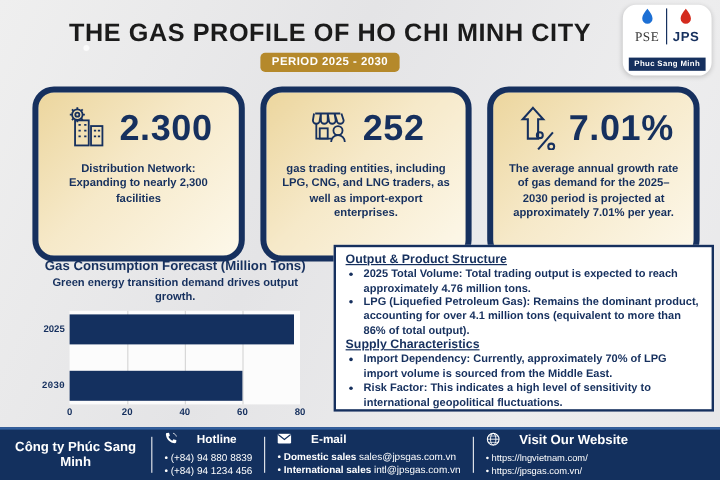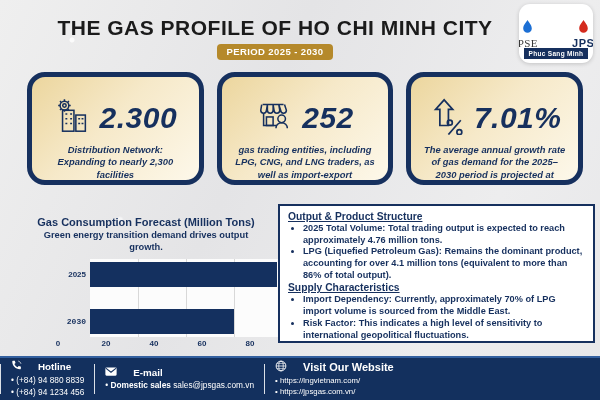--- a/index.html
+++ b/index.html
@@ -11,41 +11,41 @@
       radial-gradient(circle at 20% 55%, rgba(255,255,255,.6) 0 2px, rgba(255,255,255,0) 4px),
       linear-gradient(115deg,#efefef 0%,#e4e4e6 40%,#ededee 75%,#e7e7e9 100%);}
   
   .header{position:absolute;top:16px;left:40px;width:470px;text-align:center;}
   .title{font-size:21px;font-weight:600;letter-spacing:.5px;color:#1b1b1b;}
   .badge{display:inline-block;margin-top:4px;background:#b5892b;color:#fff;
     font-size:9.5px;font-weight:700;letter-spacing:.4px;padding:2px 10px 3px;border-radius:4px;}
   
   .logo{position:absolute;top:4px;right:7px;width:74px;height:59px;background:#fff;
     border-radius:11px;box-shadow:0 1px 4px rgba(0,0,0,.18);overflow:hidden;}
-  .logo-row{display:flex;align-items:flex-end;justify-content:center;gap:16px;height:42px;padding-top:3px;}
+  .logo-row{display:flex;justify-content:center;gap:4px;height:42px;padding-top:3px;}
   .logo-cell{display:flex;flex-direction:column;align-items:center;line-height:1;}
   .logo-pse-text{font-family:"Liberation Serif",serif;font-size:11px;color:#3a3a3a;letter-spacing:.5px;}
   .logo-jps-text{font-size:11px;font-weight:800;color:#16305e;letter-spacing:.5px;}
   .logo-divider{width:1px;height:30px;background:#16305e;margin:0 1px 2px;}
   .logo-bar{position:absolute;left:5px;right:5px;bottom:4px;height:11px;background:#16305e;
     color:#fff;font-size:6.5px;font-weight:700;text-align:center;line-height:11px;letter-spacing:.3px;}
   
   .cards{position:absolute;top:72px;left:27px;width:556px;display:flex;gap:13px;}
-  .card{flex:1;height:113px;border:5px solid #16305e;border-radius:18px;
+  .card{flex:1;height:146px;border:5px solid #16305e;border-radius:18px;
     background:linear-gradient(135deg,#ecd69e 0%,#f6e9c9 45%,#fdf8ea 100%);
-    overflow:hidden;padding:16px 6px 0;box-sizing:border-box;font-style:italic;}
+    overflow:hidden;padding:6px 6px 0;box-sizing:border-box;}
   .card-top{display:flex;align-items:center;justify-content:center;gap:8px;margin-top:4px;height:42px;}
   .stat-value{font-size:30px;font-weight:800;color:#16305e;letter-spacing:.5px;}
   .stat-label{margin-top:5px;text-align:center;font-size:9.4px;font-weight:700;color:#16305e;
     line-height:1.32;padding:0 6px;max-height:52px;overflow:hidden;}
   
   .chart{position:absolute;left:30px;top:216px;width:232px;}
   .chart-title{font-size:11px;font-weight:800;color:#16305e;text-align:center;}
   .chart-subtitle{font-size:9.3px;font-weight:600;color:#16305e;text-align:center;margin-top:2px;line-height:1.25;}
-  .plot-wrap{position:relative;margin-top:6px;height:78px;margin-left:32px;}
+  .plot-wrap{position:relative;margin-top:6px;height:78px;}
   .plot{position:absolute;left:28px;top:0;width:192px;height:78px;background:#fcfcfc;}
   .gridline{position:absolute;top:0;bottom:0;width:1px;background:#d8d8d8;}
   .bar{position:absolute;left:0;height:25px;background:#14305f;}
   .bar-0{top:3px;} .bar-1{top:50px;}
   .ylabel{position:absolute;left:0;width:24px;text-align:right;font-size:8px;font-weight:700;color:#16305e;}
   .ylabel-0{top:11px;} .ylabel-1{top:58px;font-family:Liberation Mono, monospace;}
   .xticks{position:relative;margin-left:28px;width:192px;height:12px;}
   .xtick{position:absolute;top:2px;transform:translateX(-50%);font-size:8px;font-weight:600;color:#16305e;}
   
   .panel{position:absolute;left:278px;top:204px;width:317px;height:139px;background:#fff;
@@ -186,20 +186,21 @@
     </ul>
     <div class="panel-heading">Supply Characteristics</div>
     <ul>
       <li>Import Dependency: Currently, approximately 70% of LPG import volume is sourced from the Middle East.</li>
       <li>Risk Factor: This indicates a high level of sensitivity to international geopolitical fluctuations.</li>
     </ul>
   </div>
 
 
   <div class="footer">
+    <div class="f-company">Công ty Phúc Sang Minh</div>
     <div class="f-divider"></div>
 
     <div class="f-col">
       <div class="f-head">
         <span>
           <svg width="11" height="11" viewBox="0 0 16 16">
               <path d="M3.2 1.2 L5.6 1 C6 2.2 6.3 3.2 6.6 4.5 L4.9 5.7 C5.8 7.8 7.6 9.6 9.7 10.5 L11 8.8 C12.3 9.1 13.3 9.4 14.5 9.8 L14.3 12.2 C14.3 13 13.6 13.6 12.8 13.6 C6.8 13.2 2.2 8.6 1.8 2.6 C1.8 1.9 2.4 1.2 3.2 1.2 Z" fill="#fff"></path>
               <path d="M10.5 1.5 C12.5 2 14 3.5 14.5 5.5" stroke="#fff" stroke-width="1" fill="none"></path>
             </svg>
         </span>
@@ -217,20 +218,21 @@
         <span>
           <svg width="12" height="9" viewBox="0 0 16 12">
               <rect x="0.5" y="0.5" width="15" height="11" rx="1.5" fill="#fff"></rect>
               <path d="M1 1.5 L8 7 L15 1.5" stroke="#13305e" stroke-width="1.4" fill="none"></path>
             </svg>
         </span>
         <span>E-mail</span>
       </div>
       <ul class="f-list">
         <li><span class="f-bold">Domestic sales</span> <span>sales@jpsgas.com.vn</span></li>
+        <li><span class="f-bold">International sales</span> <span>intl@jpsgas.com.vn</span></li>
       </ul>
     </div>
     <div class="f-divider"></div>
 
     <div class="f-col f-col-web">
       <div class="f-head">
         <span>
           <svg width="12" height="12" viewBox="0 0 16 16">
               <circle cx="8" cy="8" r="6.5" fill="none" stroke="#fff" stroke-width="1.2"></circle>
               <ellipse cx="8" cy="8" rx="3" ry="6.5" fill="none" stroke="#fff" stroke-width="1"></ellipse>

